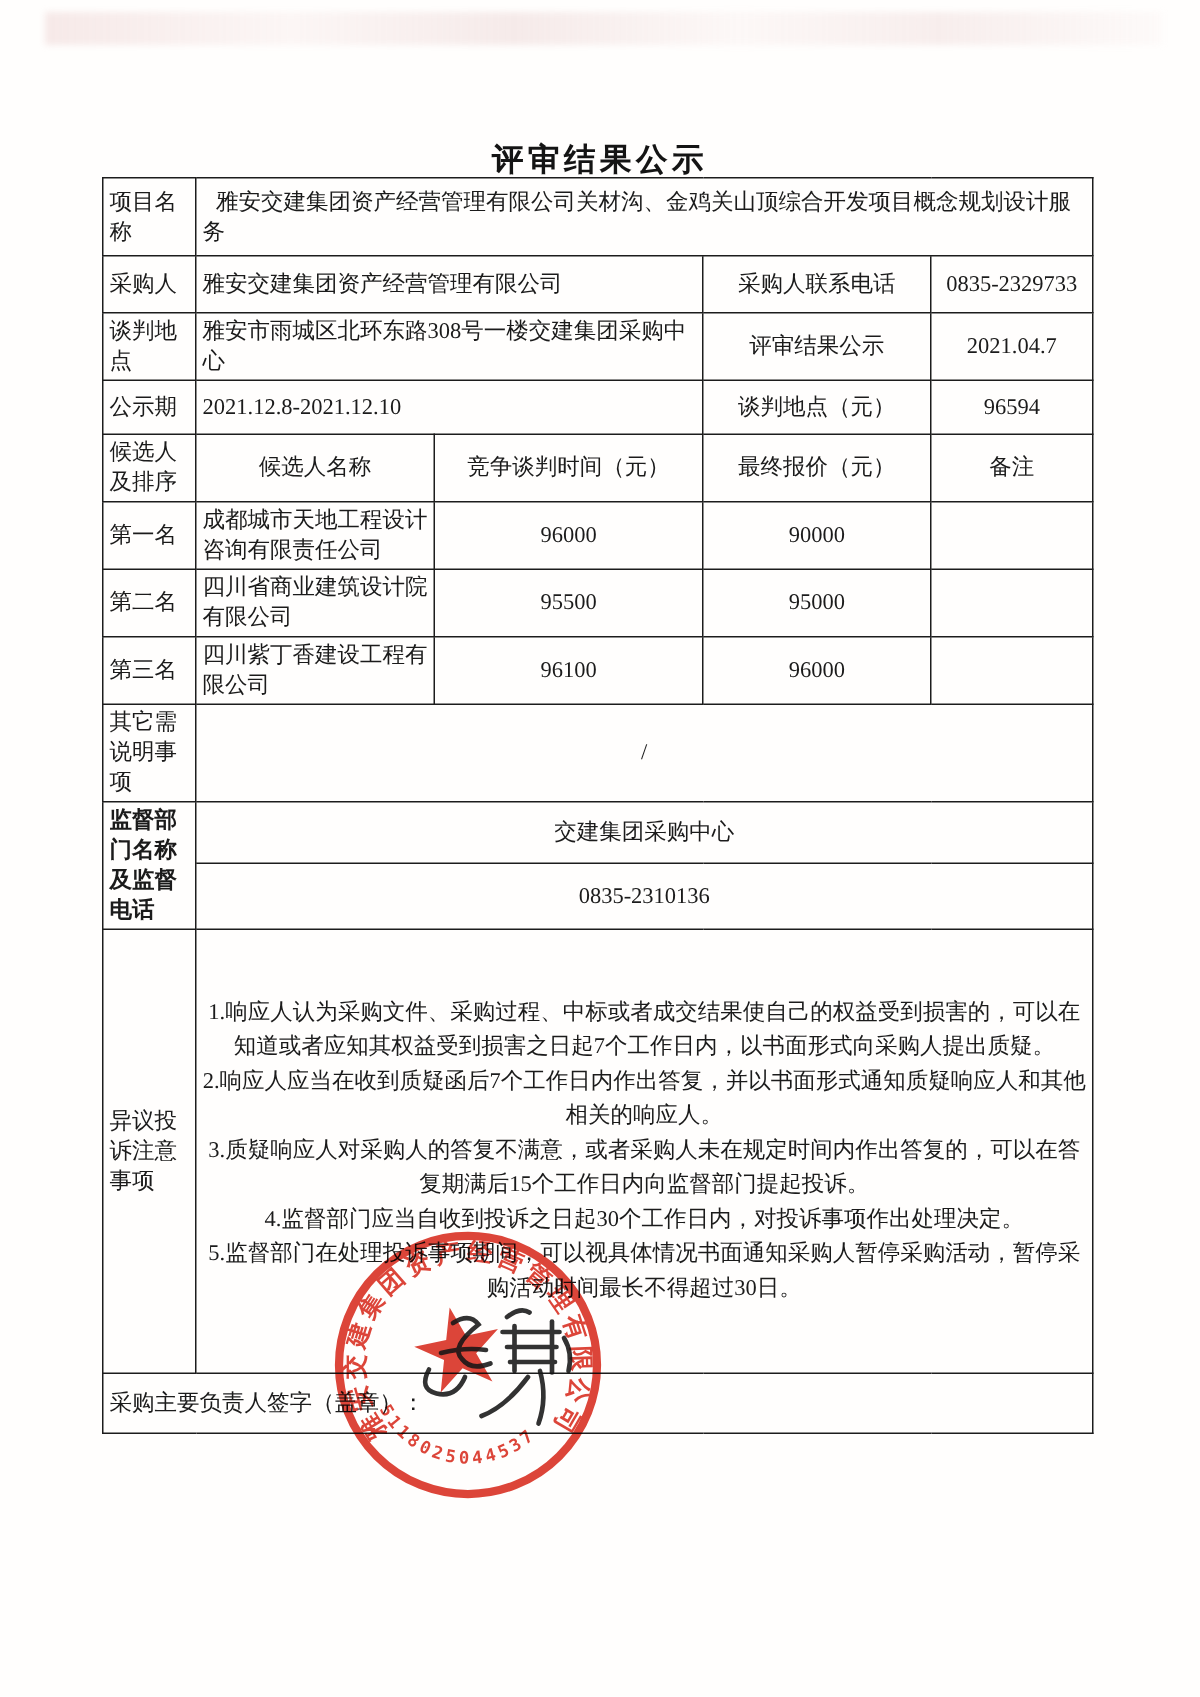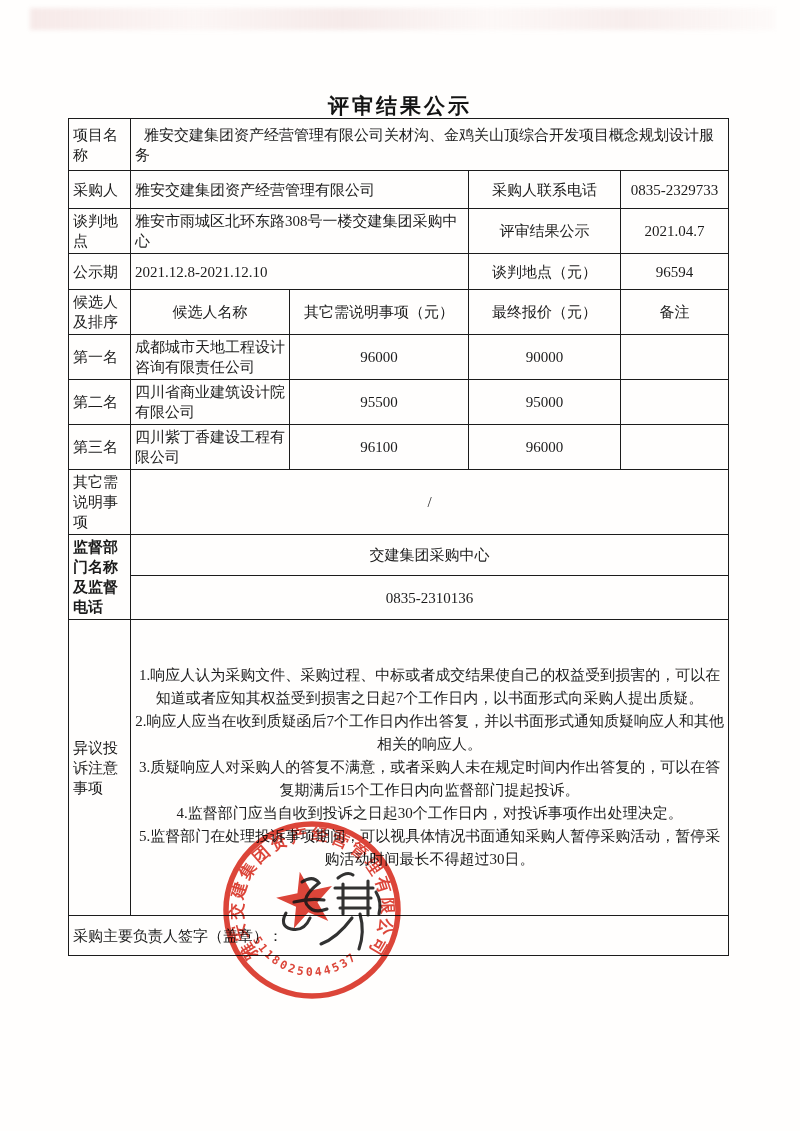--- a/index.html
+++ b/index.html
@@ -99,21 +99,21 @@
     <tr class="h36">
       <td class="lab">公示期</td>
       <td colspan="2" class="val">2021.12.8-2021.12.10</td>
       <td class="ctr">谈判地点（元）</td>
       <td class="ctr">96594</td>
     </tr>
 
     <tr class="h40">
       <td class="lab">候选人及排序</td>
       <td class="ctr">候选人名称</td>
-      <td class="ctr">其它需说明事项（元）</td>
+      <td class="ctr">竞争谈判时间（元）</td>
       <td class="ctr">最终报价（元）</td>
       <td class="ctr">备注</td>
     </tr>
 
     <tr class="h42">
       <td class="lab">第一名</td>
       <td class="val">成都城市天地工程设计咨询有限责任公司</td>
       <td class="ctr">96000</td>
       <td class="ctr">90000</td>
       <td class="ctr"></td>

